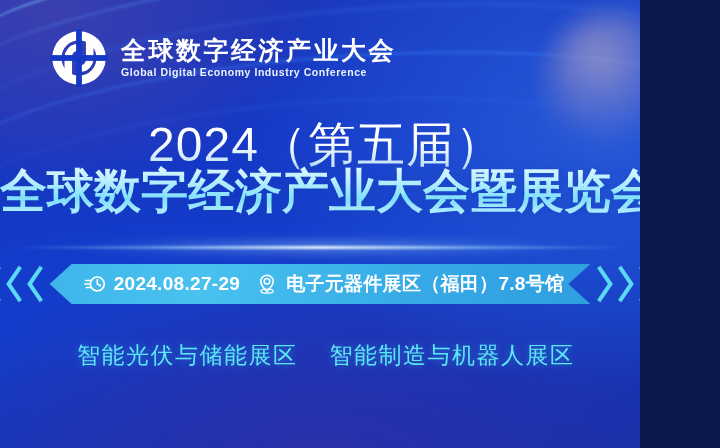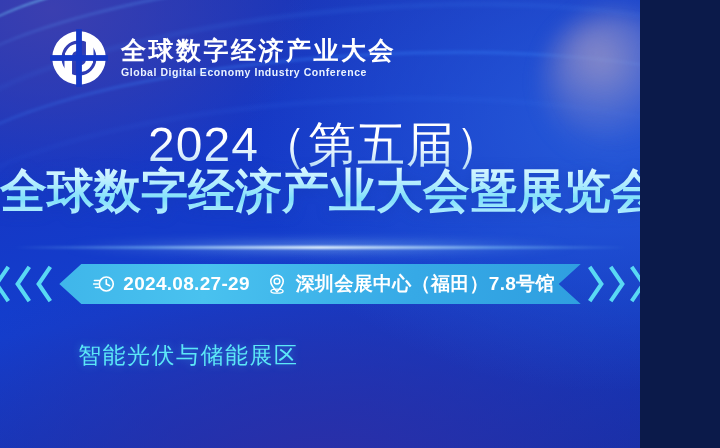--- a/index.html
+++ b/index.html
@@ -236,34 +236,35 @@
           <path d="M2.6 15.8 L7.4 15.8" stroke="#ffffff" stroke-width="1.8" stroke-linecap="round"></path>
         </svg>
         <span class="info-text">2024.08.27-29</span>
       </div>
       <div class="info-item">
         <svg class="info-icon" viewBox="0 0 24 24">
           <path d="M12 2.4 C8.2 2.4 5.2 5.4 5.2 9.1 C5.2 13.4 12 20.4 12 20.4 C12 20.4 18.8 13.4 18.8 9.1 C18.8 5.4 15.8 2.4 12 2.4 Z" fill="none" stroke="#ffffff" stroke-width="1.7"></path>
           <circle cx="12" cy="9" r="3.1" fill="none" stroke="#ffffff" stroke-width="1.6"></circle>
           <ellipse cx="12" cy="19.8" rx="6.6" ry="2.2" fill="none" stroke="#ffffff" stroke-width="1.5"></ellipse>
         </svg>
-        <span class="info-text">深圳会展中心（福田）7.8号馆</span>
+        <span class="info-text">电子元器件展区（福田）7.8号馆</span>
       </div>
     </div>
 
     <div class="chev-group">
       <svg class="chev" viewBox="0 0 20 44">
         <path d="M3 3 L16 22 L3 41" fill="none" stroke="#59d9f4" stroke-width="4.5"></path>
       </svg>
       <svg class="chev" viewBox="0 0 20 44">
         <path d="M3 3 L16 22 L3 41" fill="none" stroke="#59d9f4" stroke-width="4.5"></path>
       </svg>
       <svg class="chev" viewBox="0 0 20 44">
         <path d="M3 3 L16 22 L3 41" fill="none" stroke="#59d9f4" stroke-width="4.5"></path>
       </svg>
     </div>
   </div>
 
   <div class="zones">
     <div class="zone r">智能光伏与储能展区</div>
+    <div class="zone l">智能制造与机器人展区</div>
   </div>
 
 </div>
 
 </body></html>

